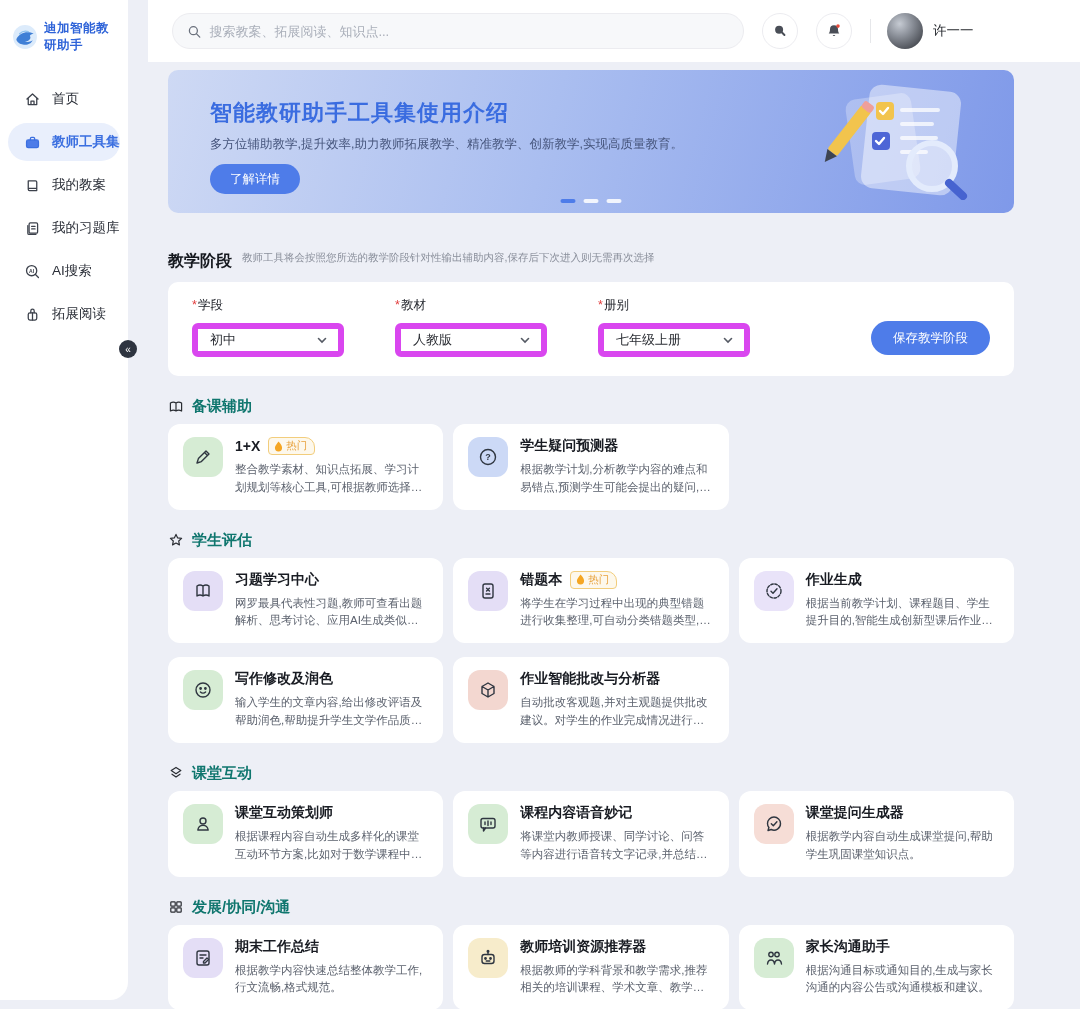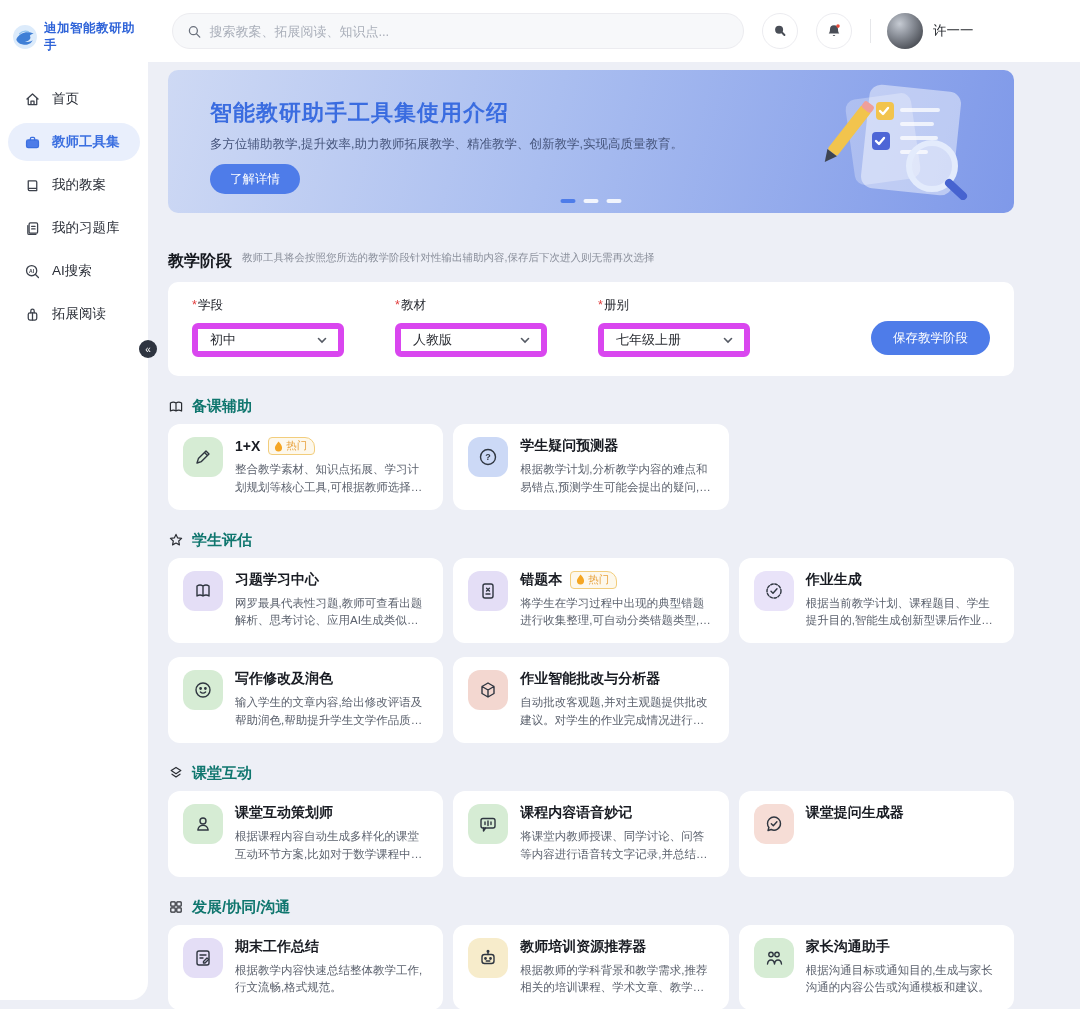--- a/index.html
+++ b/index.html
@@ -1,20 +1,20 @@
 <!DOCTYPE html>
 <html><head>
 <meta charset="utf-8">
 <style>
   * { margin:0; padding:0; box-sizing:border-box; }
   html,body { width:1080px; height:1009px; overflow:hidden; }
   body { font-family:"Liberation Sans", sans-serif; background:#edeff6; position:relative; color:#22252c; }
 
   
-  .sidebar { position:absolute; left:0; top:0; width:148px; height:1000px; background:#fff; border-radius:0 0 18px 0; z-index:6; }
+  .sidebar { position:absolute; left:0; top:0; width:128px; height:1000px; background:#fff; border-radius:0 0 18px 0; z-index:6; }
   .logo { display:flex; align-items:center; gap:6px; padding:20px 10px 0 12px; cursor:pointer; }
   .logo svg { width:26px; height:26px; flex-shrink:0; }
   .logo-text { font-size:12.5px; font-weight:bold; color:#2e63d8; letter-spacing:.5px; }
   .nav { margin-top:26px; }
   .nav-item { display:flex; align-items:center; gap:11px; height:38px; margin:5px 8px; padding-left:16px; border-radius:19px; font-size:13.5px; color:#2b2f38; cursor:pointer; }
   .nav-item svg { width:17px; height:17px; stroke:#3c414b; stroke-width:1.5; fill:none; stroke-linecap:round; stroke-linejoin:round; flex-shrink:0; }
   .nav-item.active { background:#e9effc; color:#3b6fe0; font-weight:bold; }
   .nav-item.active svg { stroke:#3b6fe0; fill:#4d7ce8; }
   .collapse-btn { position:absolute; right:-9px; top:340px; width:18px; height:18px; border-radius:50%; background:#2e3440; color:#fff; font-size:10px; line-height:17px; text-align:center; border:none; cursor:pointer; z-index:9; }
 
@@ -388,20 +388,21 @@
       <div class="card-icon" style="background:#f6ddd6">
         <svg viewBox="0 0 20 20">
               <path d="M16.5 9.5a6.5 6.5 0 1 0-13 0c0 1.5.5 2.9 1.4 4L4 16.5l3.2-1a6.5 6.5 0 0 0 9.3-6z"></path>
               <path d="m7.3 9.7 2 2 3.6-4"></path>
             </svg>
       </div>
       <div class="card-body">
         <div class="card-title-row">
               <span class="card-title">课堂提问生成器</span>
             </div>
+        <div class="card-desc">根据教学内容自动生成课堂提问,帮助学生巩固课堂知识点。</div>
       </div>
     </div>
   </div>
 
   <div class="sec-head">
     <svg viewBox="0 0 20 20">
           <rect x="3.5" y="3.5" width="5.5" height="5.5" rx="1"></rect>
           <rect x="11" y="3.5" width="5.5" height="5.5" rx="1"></rect>
           <rect x="3.5" y="11" width="5.5" height="5.5" rx="1"></rect>
           <rect x="11" y="11" width="5.5" height="5.5" rx="1"></rect>

